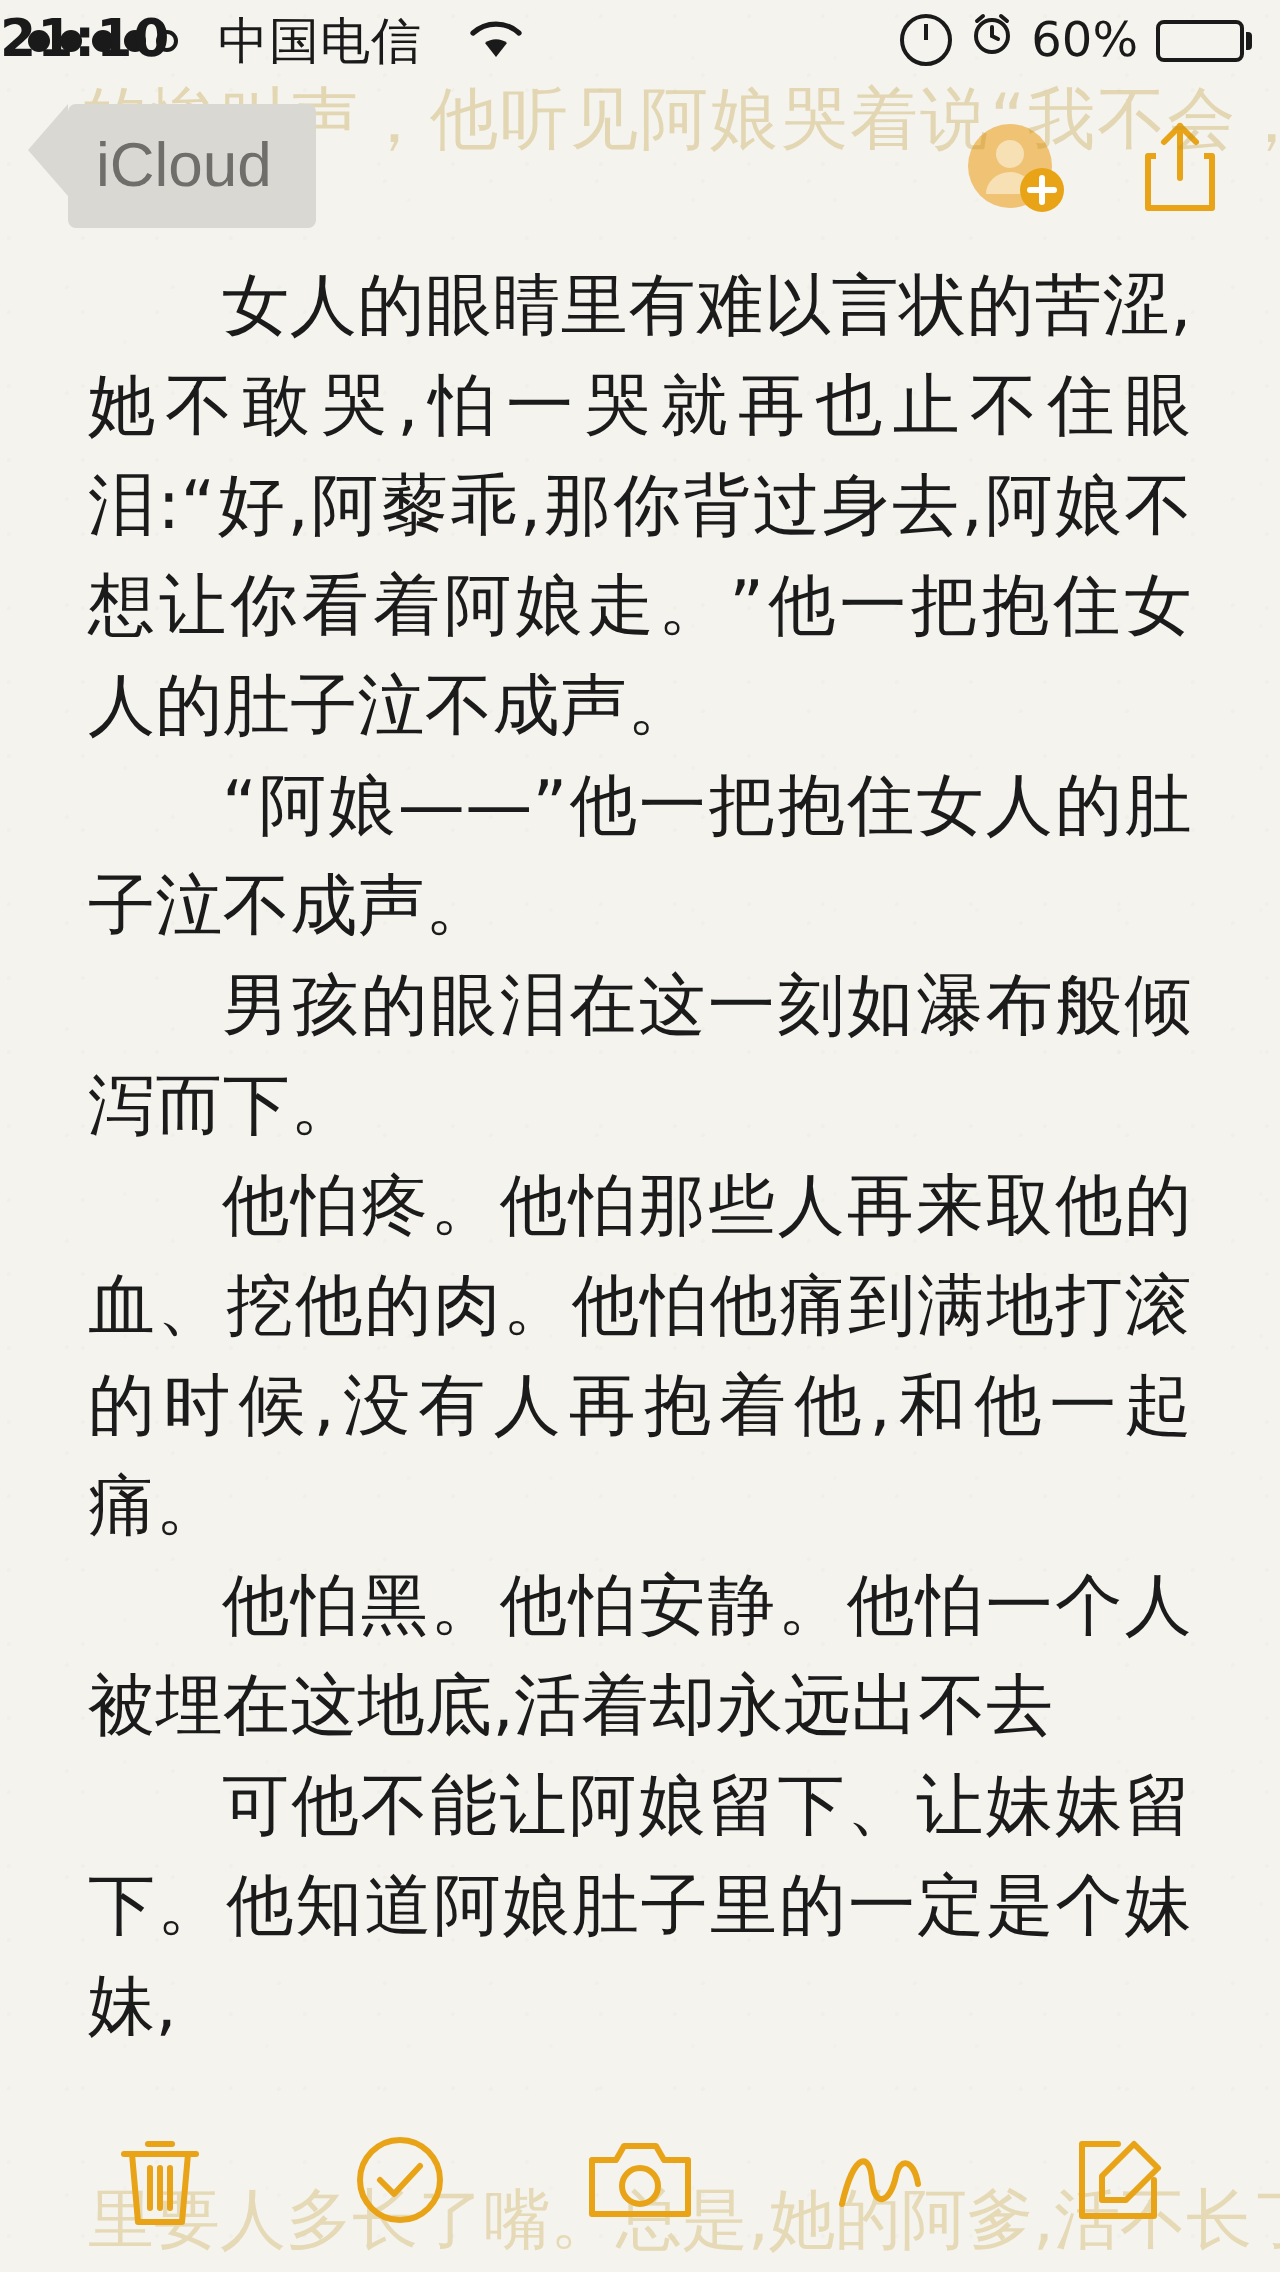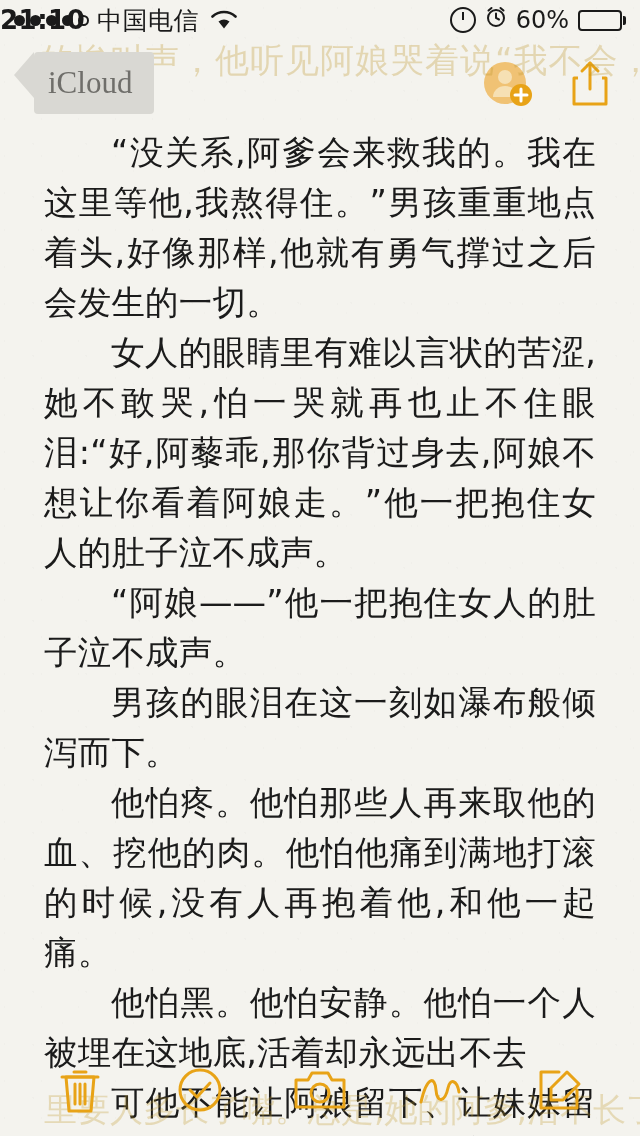--- a/index.html
+++ b/index.html
@@ -34,21 +34,21 @@
     display: flex;
     align-items: center;
     padding: 0 14px;
     font-size: 25px;
     color: #1a1a1a;
     box-sizing: border-box;
   }
   .sb-left {
     display: flex;
     align-items: center;
-    gap: 8px;
+    gap: 20px;
     justify-content: flex-end;
   }
   .dots {
     display: flex;
     align-items: center;
     gap: 5px;
   }
   .dot {
     width: 11px; height: 11px;
     border-radius: 50%;
@@ -141,21 +141,21 @@
     display: flex;
     align-items: center;
     height: 62px;
     padding: 0 22px 0 14px;
     background: #d9d8d3;
     color: #6f6e6a;
     font-size: 31px;
     border-radius: 4px;
     position: relative;
     margin-left: 18px;
-    font-family: Liberation Serif, serif;
+    font-family: Liberation Sans, sans-serif;
   }
   .back-chip:before {
     content: "";
     position: absolute;
     left: -20px;
     top: 0;
     width: 0; height: 0;
     border-top: 23px solid transparent;
     border-bottom: 23px solid transparent;
     border-right: 20px solid #d9d8d3;
@@ -302,21 +302,20 @@
         <svg width="40" height="50" viewBox="0 0 40 50">
           <path d="M20 5 L20 31" stroke="#e8a317" stroke-width="3" stroke-linecap="round" fill="none"></path>
           <path d="M12 13 L20 5 L28 13" stroke="#e8a317" stroke-width="3" stroke-linecap="round" stroke-linejoin="round" fill="none"></path>
           <path d="M8 20 L4 20 L4 46 L36 46 L36 20 L32 20" stroke="#e8a317" stroke-width="3" fill="none" stroke-linejoin="round"></path>
         </svg>
       </div>
     </div>
   </div>
 
   <div class="content">
-    <p class="ind">“没关系,阿爹会来救我的。我在这里等他,我熬得住。”男孩重重地点着头,好像那样,他就有勇气撑过之后会发生的一切。</p>
     <p class="ind">女人的眼睛里有难以言状的苦涩,她不敢哭,怕一哭就再也止不住眼泪:“好,阿藜乖,那你背过身去,阿娘不想让你看着阿娘走。”他一把抱住女人的肚子泣不成声。</p>
     <p class="ind">“阿娘——”他一把抱住女人的肚子泣不成声。</p>
     <p class="ind">男孩的眼泪在这一刻如瀑布般倾泻而下。</p>
     <p class="ind">他怕疼。他怕那些人再来取他的血、挖他的肉。他怕他痛到满地打滚的时候,没有人再抱着他,和他一起痛。</p>
     <p class="ind">他怕黑。他怕安静。他怕一个人被埋在这地底,活着却永远出不去</p>
     <p class="ind">可他不能让阿娘留下、让妹妹留下。他知道阿娘肚子里的一定是个妹妹,</p>
   </div>
 
   <div class="toolbar">
     <div class="tb-bg-text">里要人多长了嘴。总是,她的阿爹,活不长了。</div>

